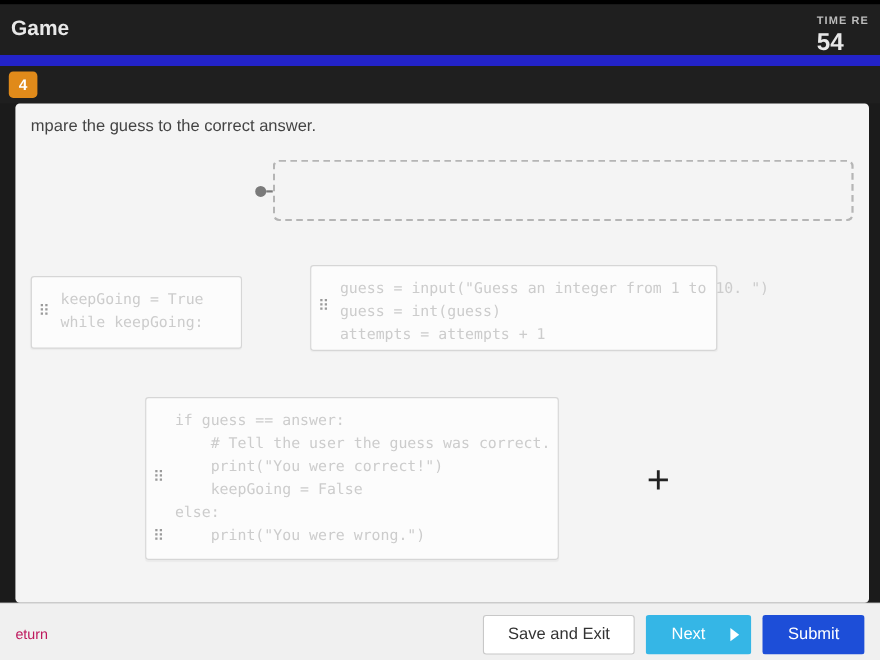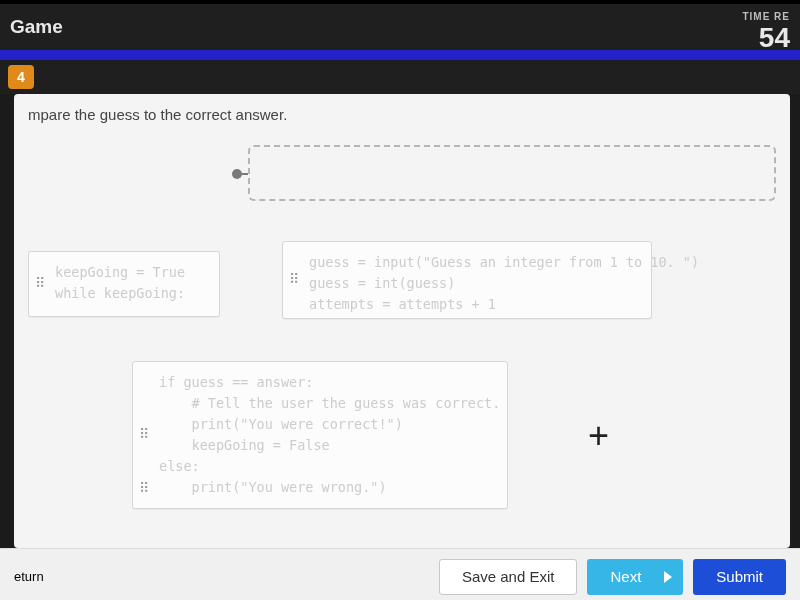--- a/index.html
+++ b/index.html
@@ -19,21 +19,21 @@
     background: #1f1f1f;
     display: flex;
     align-items: center;
     padding: 0 10px;
     color: #e8e8e8;
     font-size: 19px;
     font-weight: 700;
   }
   .topbar .spacer { flex: 1; }
   .time-label { font-size: 10px; letter-spacing: 1px; color:#bdbdbd; text-align:right; line-height:1.1;margin-top:11px; }
-  .time-val { font-size: 28px; font-weight:700; color:#e8e8e8; text-align:right; }
+  .time-val { font-size: 22px; font-weight:700; color:#e8e8e8; text-align:left; }
 
   .blue-strip { height: 10px; background: #2323c9; }
 
   
   .subhead {
     height: 34px;
     background: #1f1f1f;
     display: flex;
     align-items: center;
     padding: 0 8px;
@@ -136,21 +136,21 @@
     position:absolute;
     left:0; right:0; bottom:0;
     height: 56px;
     background:#f0f0f0;
     border-top:1px solid #dcdcdc;
     display:flex;
     align-items:center;
     padding: 0 14px;
     gap: 10px;
   }
-  .actionbar .left-link { color:#000000; font-size:13px; }
+  .actionbar .left-link { color:#be185d; font-size:13px; }
   .actionbar .spacer { flex:1; }
   .btn {
     height: 36px;
     padding: 0 22px;
     border-radius: 3px;
     font-size: 15px;
     display:flex; align-items:center; justify-content:center;
     cursor:pointer;
     border:1px solid transparent;
   }

